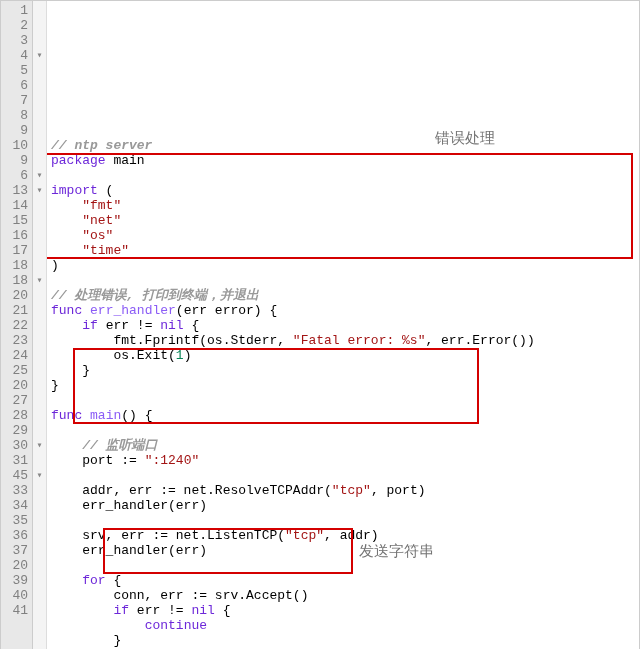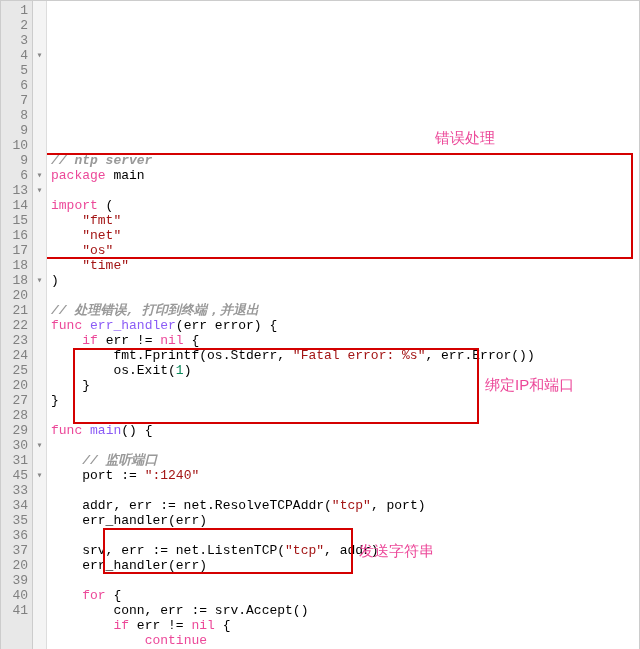--- a/index.html
+++ b/index.html
@@ -34,33 +34,33 @@
 }
 .fold .f { height: 15px; line-height: 15px; text-align: center; color: #888; font-size: 10px; }
 .code {
   flex: 1;
   padding: 2px 4px;
   position: relative;
   white-space: pre;
   overflow: hidden;
 }
 .line { height: 15px; line-height: 15px; }
-.kw { color: #ec4899; }
+.kw { color: #6d28d9; }
 .str { color: #a31515; }
 .com { color: #999999; font-style: italic; font-weight: bold; }
 .num { color: #098658; }
 .fn { color: #8b5cf6; }
 .box {
   position: absolute;
   border: 2px solid #d40000;
   pointer-events: none;
 }
 .annotation {
   position: absolute;
-  color: #ec4899;
+  color: #737373;
   font-family: "Microsoft YaHei", sans-serif;
   font-size: 15px;
   font-weight: 400;
   pointer-events: none;
 }
 </style>
 </head>
 <body>
 
 <div class="editor">
@@ -150,17 +150,16 @@
       <div class="f"></div>
       <div class="f"></div>
     </div>
   <div class="code" id="code">
     
     <div class="box" style="left:-2px; top:152px; width:588px; height:106px;"></div>
     <div class="box" style="left:26px; top:347px; width:406px; height:76px;"></div>
     <div class="box" style="left:56px; top:527px; width:250px; height:46px;"></div>
     
     <div class="annotation" style="left:388px; top:128px;">错误处理</div>
-    <div class="annotation" style="left:438px; top:375px;">绑定IP和端口</div>
     <div class="annotation" style="left:312px; top:541px;">发送字符串</div>
   <div class="line"><span class="com">// ntp server</span></div><div class="line"><span class="kw">package</span> main</div><div class="line"></div><div class="line"><span class="kw">import</span> (</div><div class="line">    <span class="str">"fmt"</span></div><div class="line">    <span class="str">"net"</span></div><div class="line">    <span class="str">"os"</span></div><div class="line">    <span class="str">"time"</span></div><div class="line">)</div><div class="line"></div><div class="line"><span class="com">// 处理错误, 打印到终端，并退出</span></div><div class="line"><span class="kw">func</span> <span class="fn">err_handler</span>(err error) {</div><div class="line">    <span class="kw">if</span> err != <span class="kw">nil</span> {</div><div class="line">        fmt.Fprintf(os.Stderr, <span class="str">"Fatal error: %s"</span>, err.Error())</div><div class="line">        os.Exit(<span class="num">1</span>)</div><div class="line">    }</div><div class="line">}</div><div class="line"></div><div class="line"><span class="kw">func</span> <span class="fn">main</span>() {</div><div class="line"></div><div class="line">    <span class="com">// 监听端口</span></div><div class="line">    port := <span class="str">":1240"</span></div><div class="line"></div><div class="line">    addr, err := net.ResolveTCPAddr(<span class="str">"tcp"</span>, port)</div><div class="line">    err_handler(err)</div><div class="line"></div><div class="line">    srv, err := net.ListenTCP(<span class="str">"tcp"</span>, addr)</div><div class="line">    err_handler(err)</div><div class="line"></div><div class="line">    <span class="kw">for</span> {</div><div class="line">        conn, err := srv.Accept()</div><div class="line">        <span class="kw">if</span> err != <span class="kw">nil</span> {</div><div class="line">            <span class="kw">continue</span></div><div class="line">        }</div></div>
 
 </div>
 
 </body></html>

